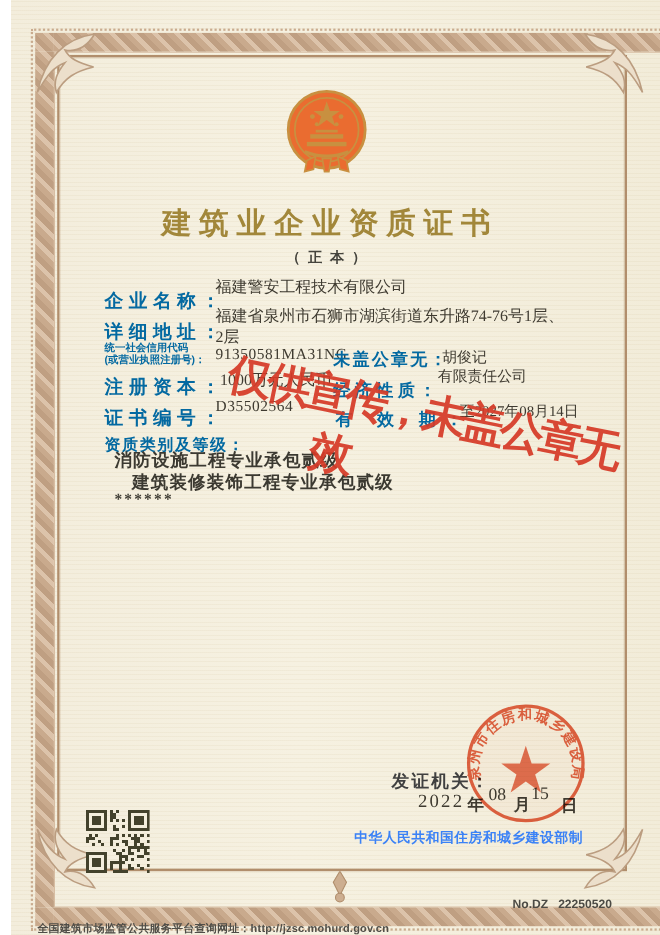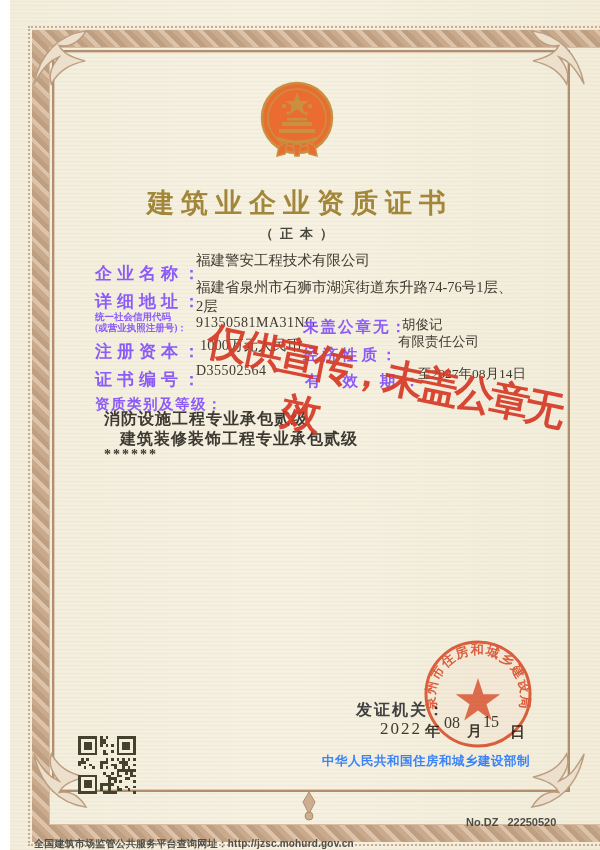--- a/index.html
+++ b/index.html
@@ -41,21 +41,21 @@
   .title{
     position:absolute;left:90px;top:185px;width:420px;text-align:center;
     font-size:27px;font-weight:bold;letter-spacing:7px;color:#a2873a;
     font-family:"Liberation Sans", sans-serif;z-index:2;
   }
   .subtitle{
     position:absolute;left:90px;top:225px;width:420px;text-align:center;
     font-size:13px;font-weight:bold;letter-spacing:7px;color:#45443d;z-index:2;
   }
 
-  .lbl{position:absolute;color:#8b5cf6;font-weight:bold;white-space:nowrap;z-index:2;font-family:Liberation Serif, serif;}
+  .lbl{position:absolute;color:#0369a1;font-weight:bold;white-space:nowrap;z-index:2;}
   .val{position:absolute;color:#3e3a30;font-family:"Liberation Serif", serif;white-space:nowrap;z-index:2;}
 
   .lbl-big{font-size:17px;letter-spacing:5px;}
   .lbl-mid{font-size:15.5px;letter-spacing:2px;}
   .lbl-small{font-size:9.5px;line-height:10.5px;letter-spacing:0px;}
   .val-main{font-size:14.5px;}
   .val-right{font-size:13.5px;}
 
   .qual-line{position:absolute;color:#3b3931;font-weight:600;font-size:16px;letter-spacing:1px;
     font-family:"Liberation Serif", serif;white-space:nowrap;z-index:2;}

